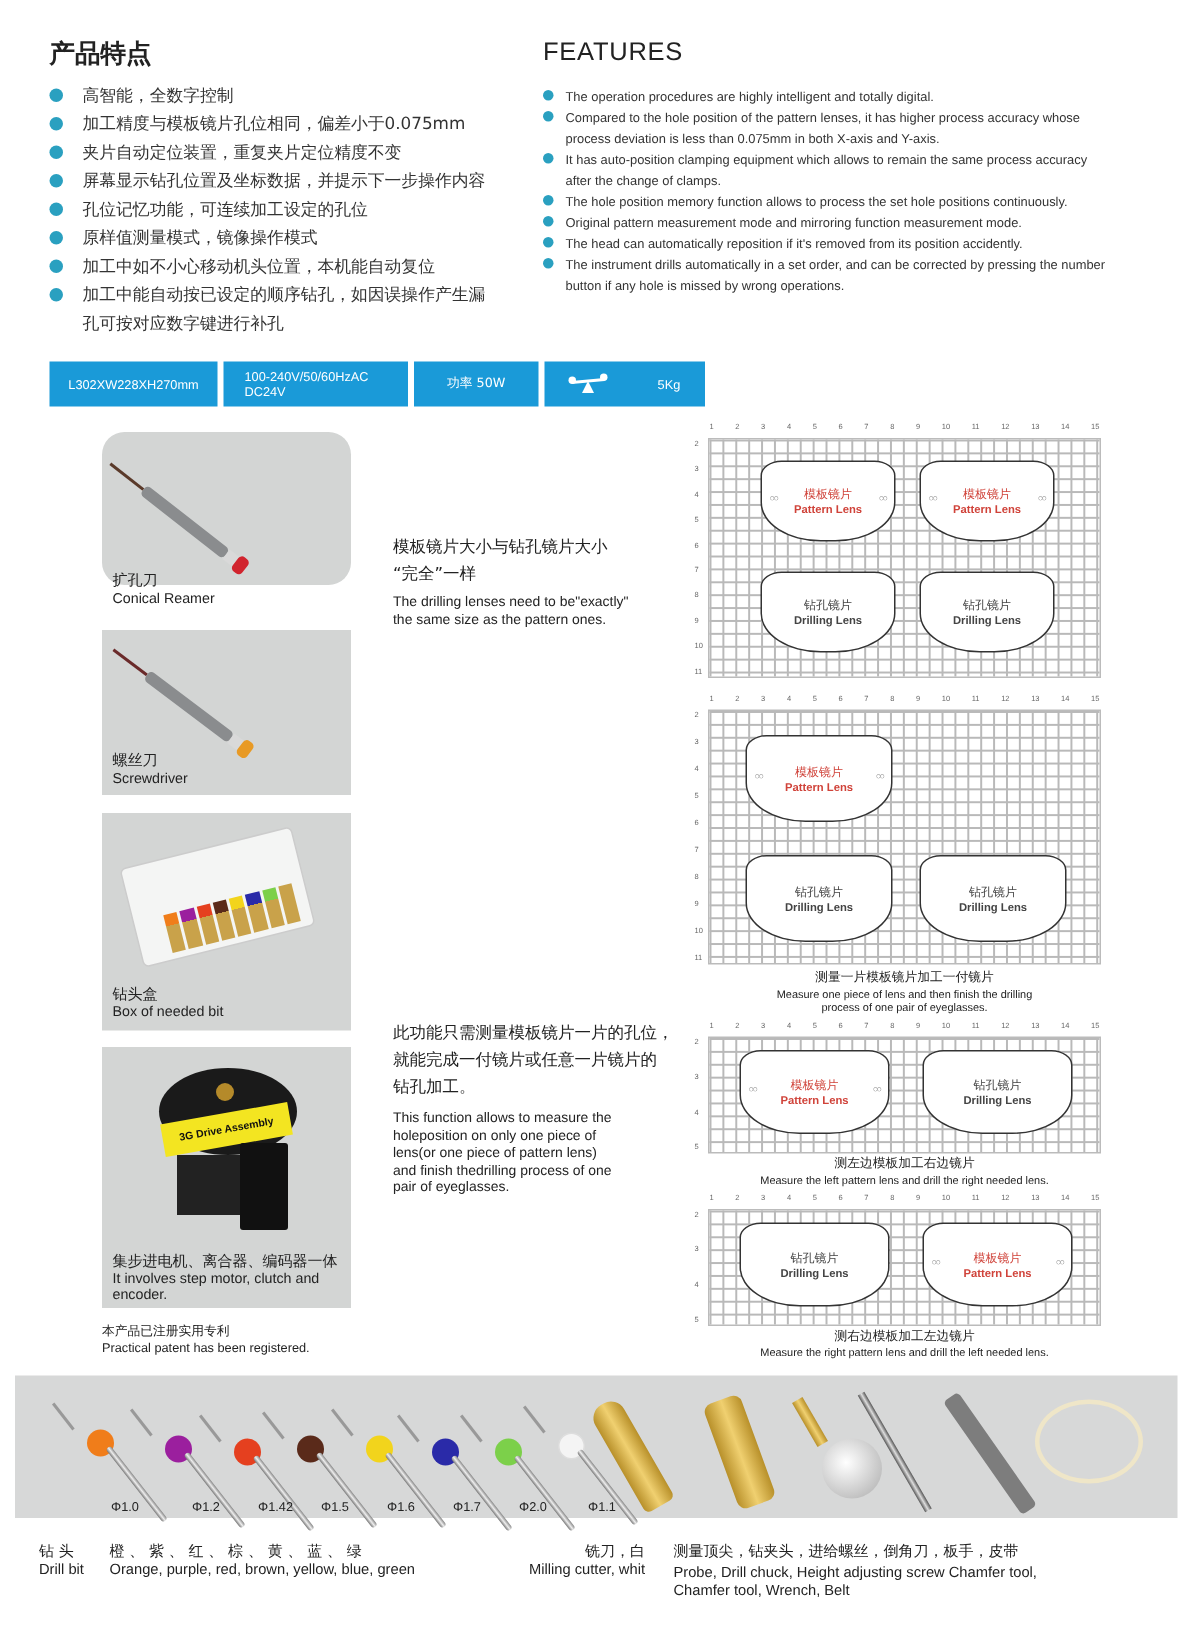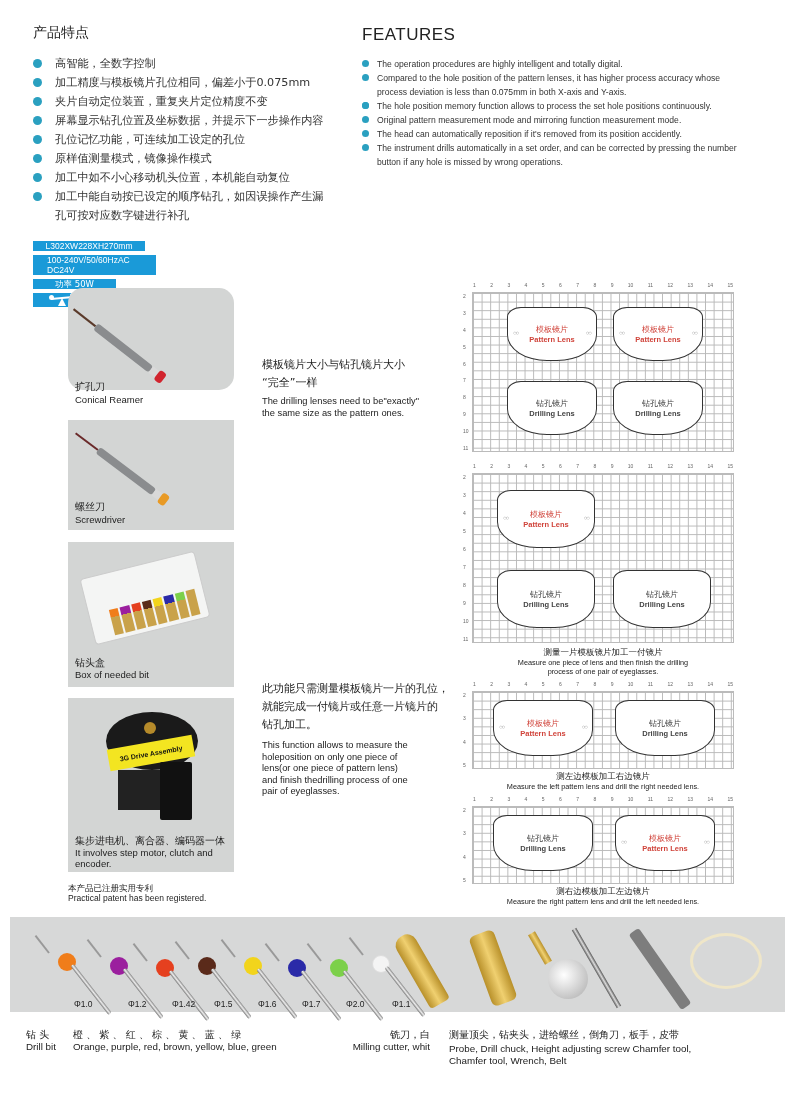--- a/index.html
+++ b/index.html
@@ -2,31 +2,31 @@
 <html><head>
 <meta charset="utf-8">
 <style>
   * { box-sizing: border-box; margin: 0; padding: 0; }
   html, body { width: 800px; height: 1100px; background: #ffffff; overflow: hidden; }
   body { font-family: "Liberation Sans", "DejaVu Sans", sans-serif; color: #222; position: relative; }
 
   .abs { position: absolute; }
 
   
-  .cn-title { left: 33px; top: 24px; font-size: 14px; font-weight: normal; color: #222; font-family: "DejaVu Sans", sans-serif; }
+  .cn-title { left: 33px; top: 24px; font-size: 17px; font-weight: bold; color: #222; font-family: "DejaVu Sans", sans-serif; }
   .en-title { left: 362px; top: 25px; font-size: 17px; color: #222; letter-spacing: 0.5px; }
   .cn-list { left: 33px; top: 54px; width: 330px; list-style: none; }
   .cn-list li { position: relative; padding-left: 22px; font-size: 11.2px; line-height: 19px; color: #333; font-family: "DejaVu Sans", sans-serif; }
   .cn-list li .dot { position: absolute; left: 0; top: 5px; width: 9px; height: 9px; border-radius: 50%; background: #2aa0c0; }
   .en-list { left: 362px; top: 57px; width: 420px; list-style: none; }
   .en-list li { position: relative; padding-left: 15px; font-size: 8.6px; line-height: 14px; color: #333; }
   .en-list li .dot { position: absolute; left: 0; top: 3px; width: 7px; height: 7px; border-radius: 50%; background: #2aa0c0; }
 
   
-  .specbar { left: 33px; top: 241px; height: 30px; display: flex; gap: 4px; flex-direction: column; }
+  .specbar { left: 33px; top: 241px; height: 30px; display: flex; gap: 4px; }
   .spec { background: #1a9ad8; color: #fff; font-size: 8.5px; display: flex; align-items: center; justify-content: center; line-height: 10px; height: 30px; }
   .spec.s1 { width: 112px; }
   .spec.s2 { width: 123px; justify-content: flex-start; padding-left: 14px; }
   .spec.s3 { width: 83px; font-family: "DejaVu Sans", sans-serif; }
   .spec.s4 { width: 107px; justify-content: space-around; }
   .scale-icon { position: relative; width: 26px; height: 14px; }
   .scale-icon .b1 { position: absolute; left: 0; top: 2px; width: 5px; height: 5px; border-radius: 50%; background: #fff; }
   .scale-icon .b2 { position: absolute; right: 0; top: 0; width: 5px; height: 5px; border-radius: 50%; background: #fff; }
   .scale-icon .beam { position: absolute; left: 2px; top: 4px; width: 22px; height: 1.5px; background: #fff; transform: rotate(-5deg); }
   .scale-icon .tri { position: absolute; left: 9px; top: 5px; width: 0; height: 0; border-left: 4px solid transparent; border-right: 4px solid transparent; border-bottom: 8px solid #fff; }
@@ -95,21 +95,21 @@
   <li><span class="dot"></span><span>孔位记忆功能，可连续加工设定的孔位</span></li>
   <li><span class="dot"></span><span>原样值测量模式，镜像操作模式</span></li>
   <li><span class="dot"></span><span>加工中如不小心移动机头位置，本机能自动复位</span></li>
   <li style="width:300px;"><span class="dot"></span><span>加工中能自动按已设定的顺序钻孔，如因误操作产生漏孔可按对应数字键进行补孔</span></li>
 </ul>
 
 <div class="abs en-title">FEATURES</div>
 <ul class="abs en-list">
   <li><span class="dot"></span><span>The operation procedures are highly intelligent and totally digital.</span></li>
   <li style="width:380px;"><span class="dot"></span><span>Compared to the hole position of the pattern lenses, it has higher process accuracy whose process deviation is less than 0.075mm in both X-axis and Y-axis.</span></li>
-  <li style="width:375px;"><span class="dot"></span></li>
+  <li style="width:375px;"><span class="dot"></span><span>It has auto-position clamping equipment which allows to remain the same process accuracy after the change of clamps.</span></li>
   <li><span class="dot"></span><span>The hole position memory function allows to process the set hole positions continuously.</span></li>
   <li><span class="dot"></span><span>Original pattern measurement mode and mirroring function measurement mode.</span></li>
   <li><span class="dot"></span><span>The head can automatically reposition if it's removed from its position accidently.</span></li>
   <li style="width:400px;"><span class="dot"></span><span>The instrument drills automatically in a set order, and can be corrected by pressing the number button if any hole is missed by wrong operations.</span></li>
 </ul>
 
 <div class="abs specbar">
   <div class="spec s1">L302XW228XH270mm</div>
   <div class="spec s2">
     <div>

